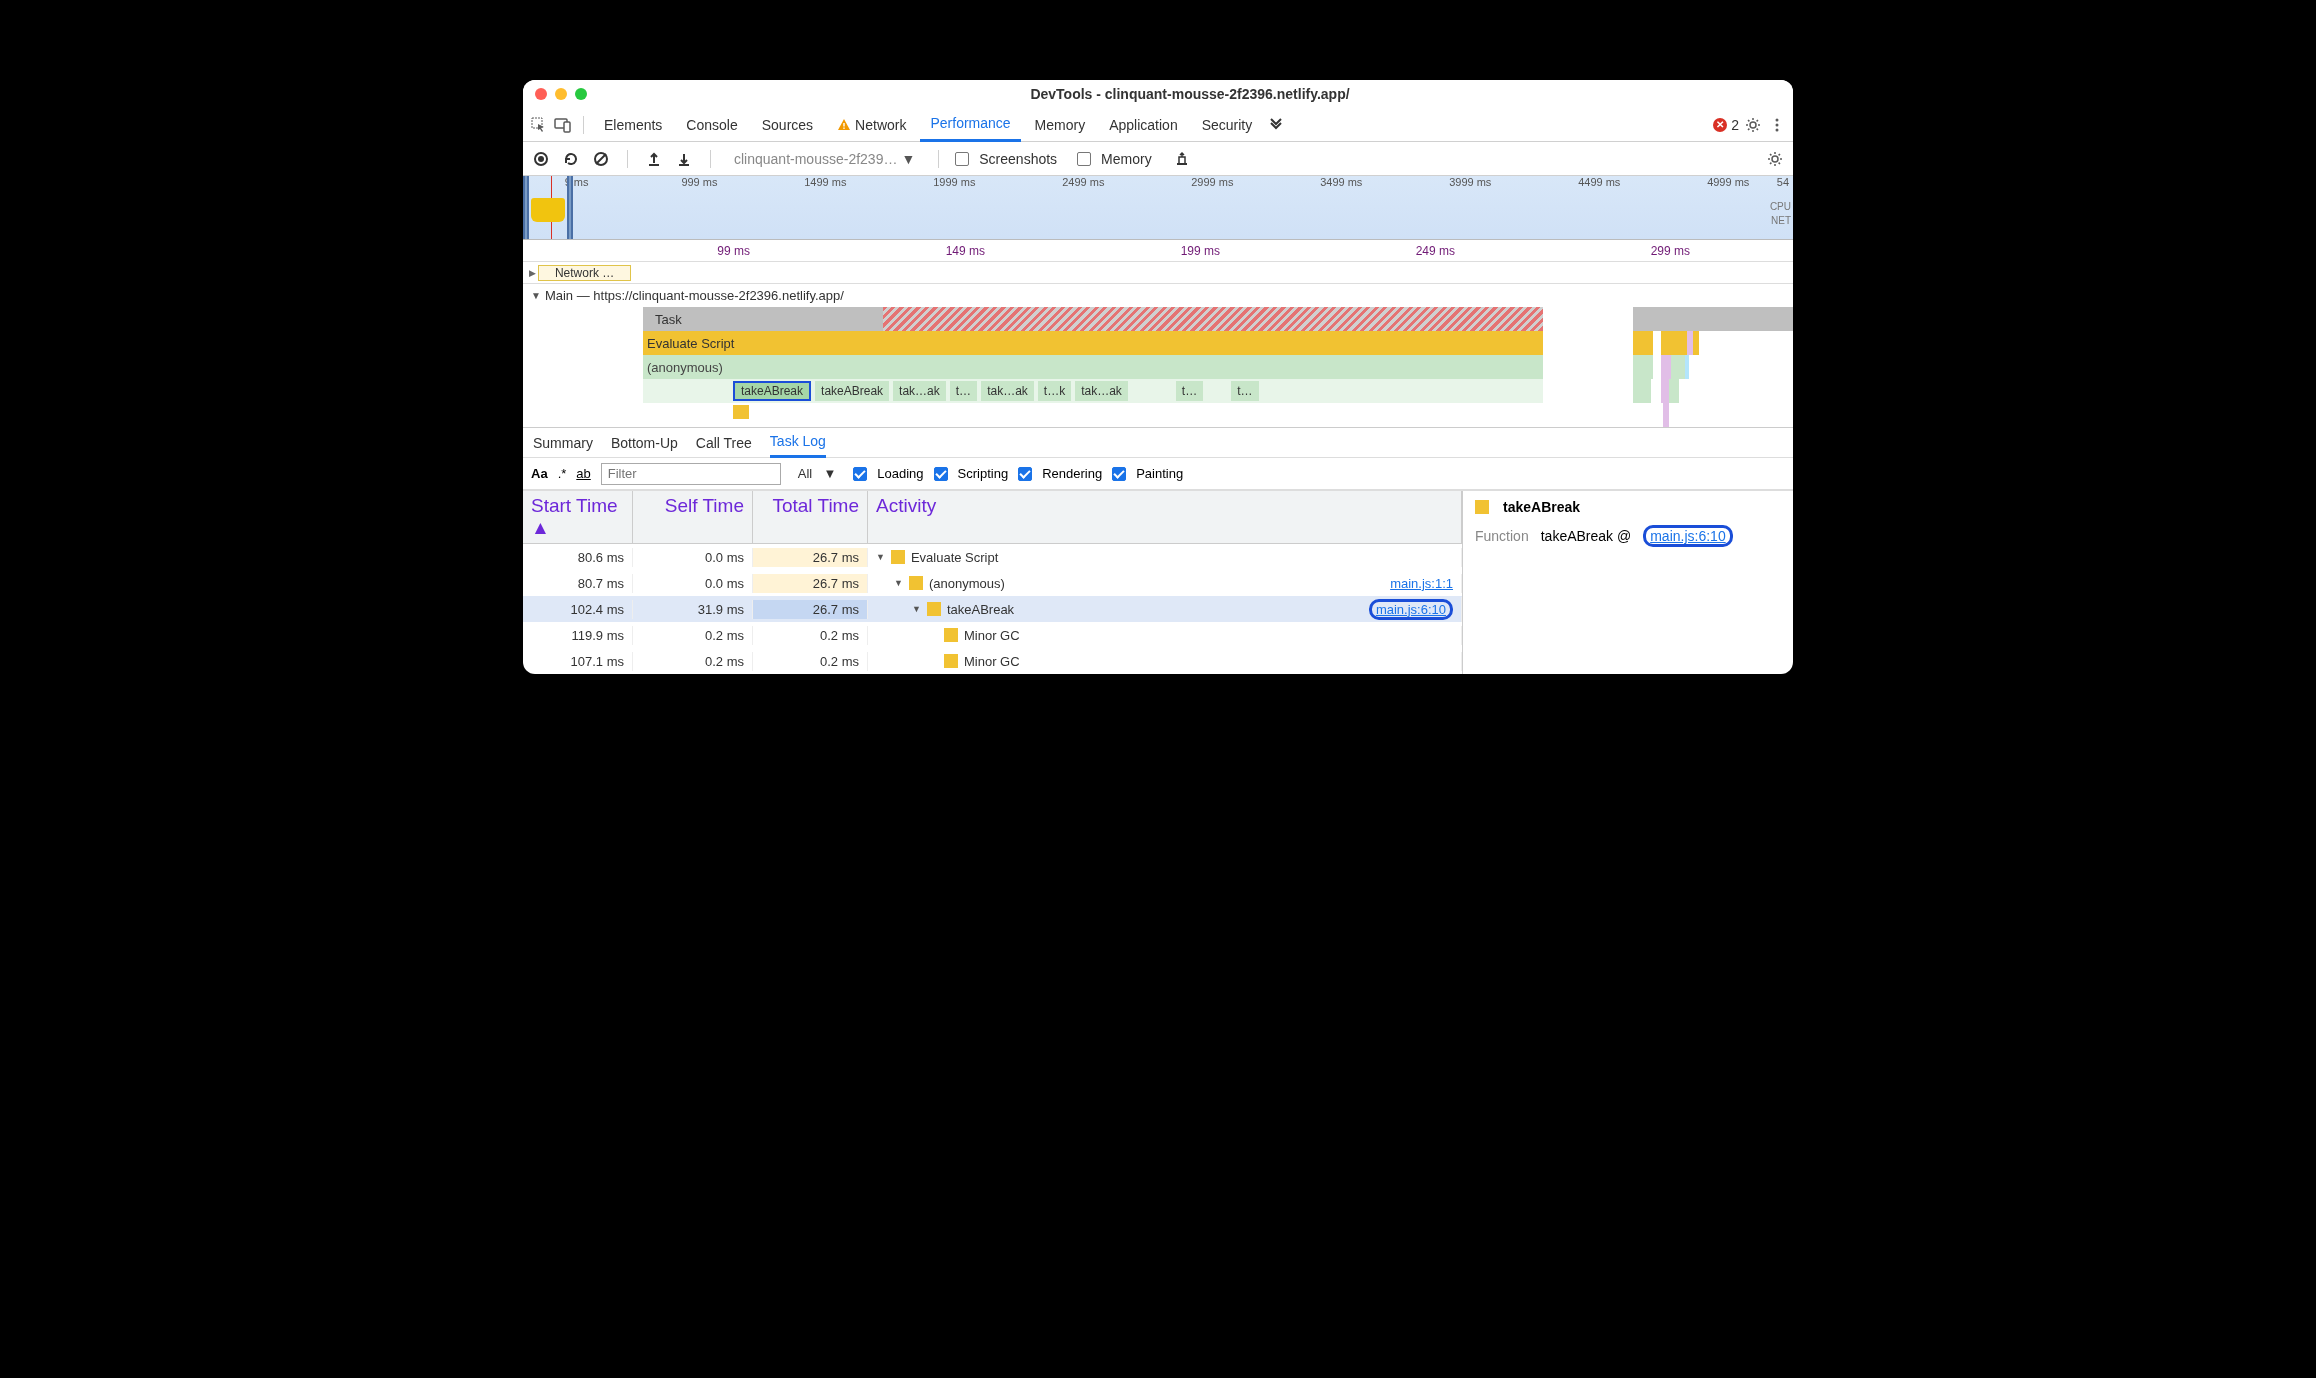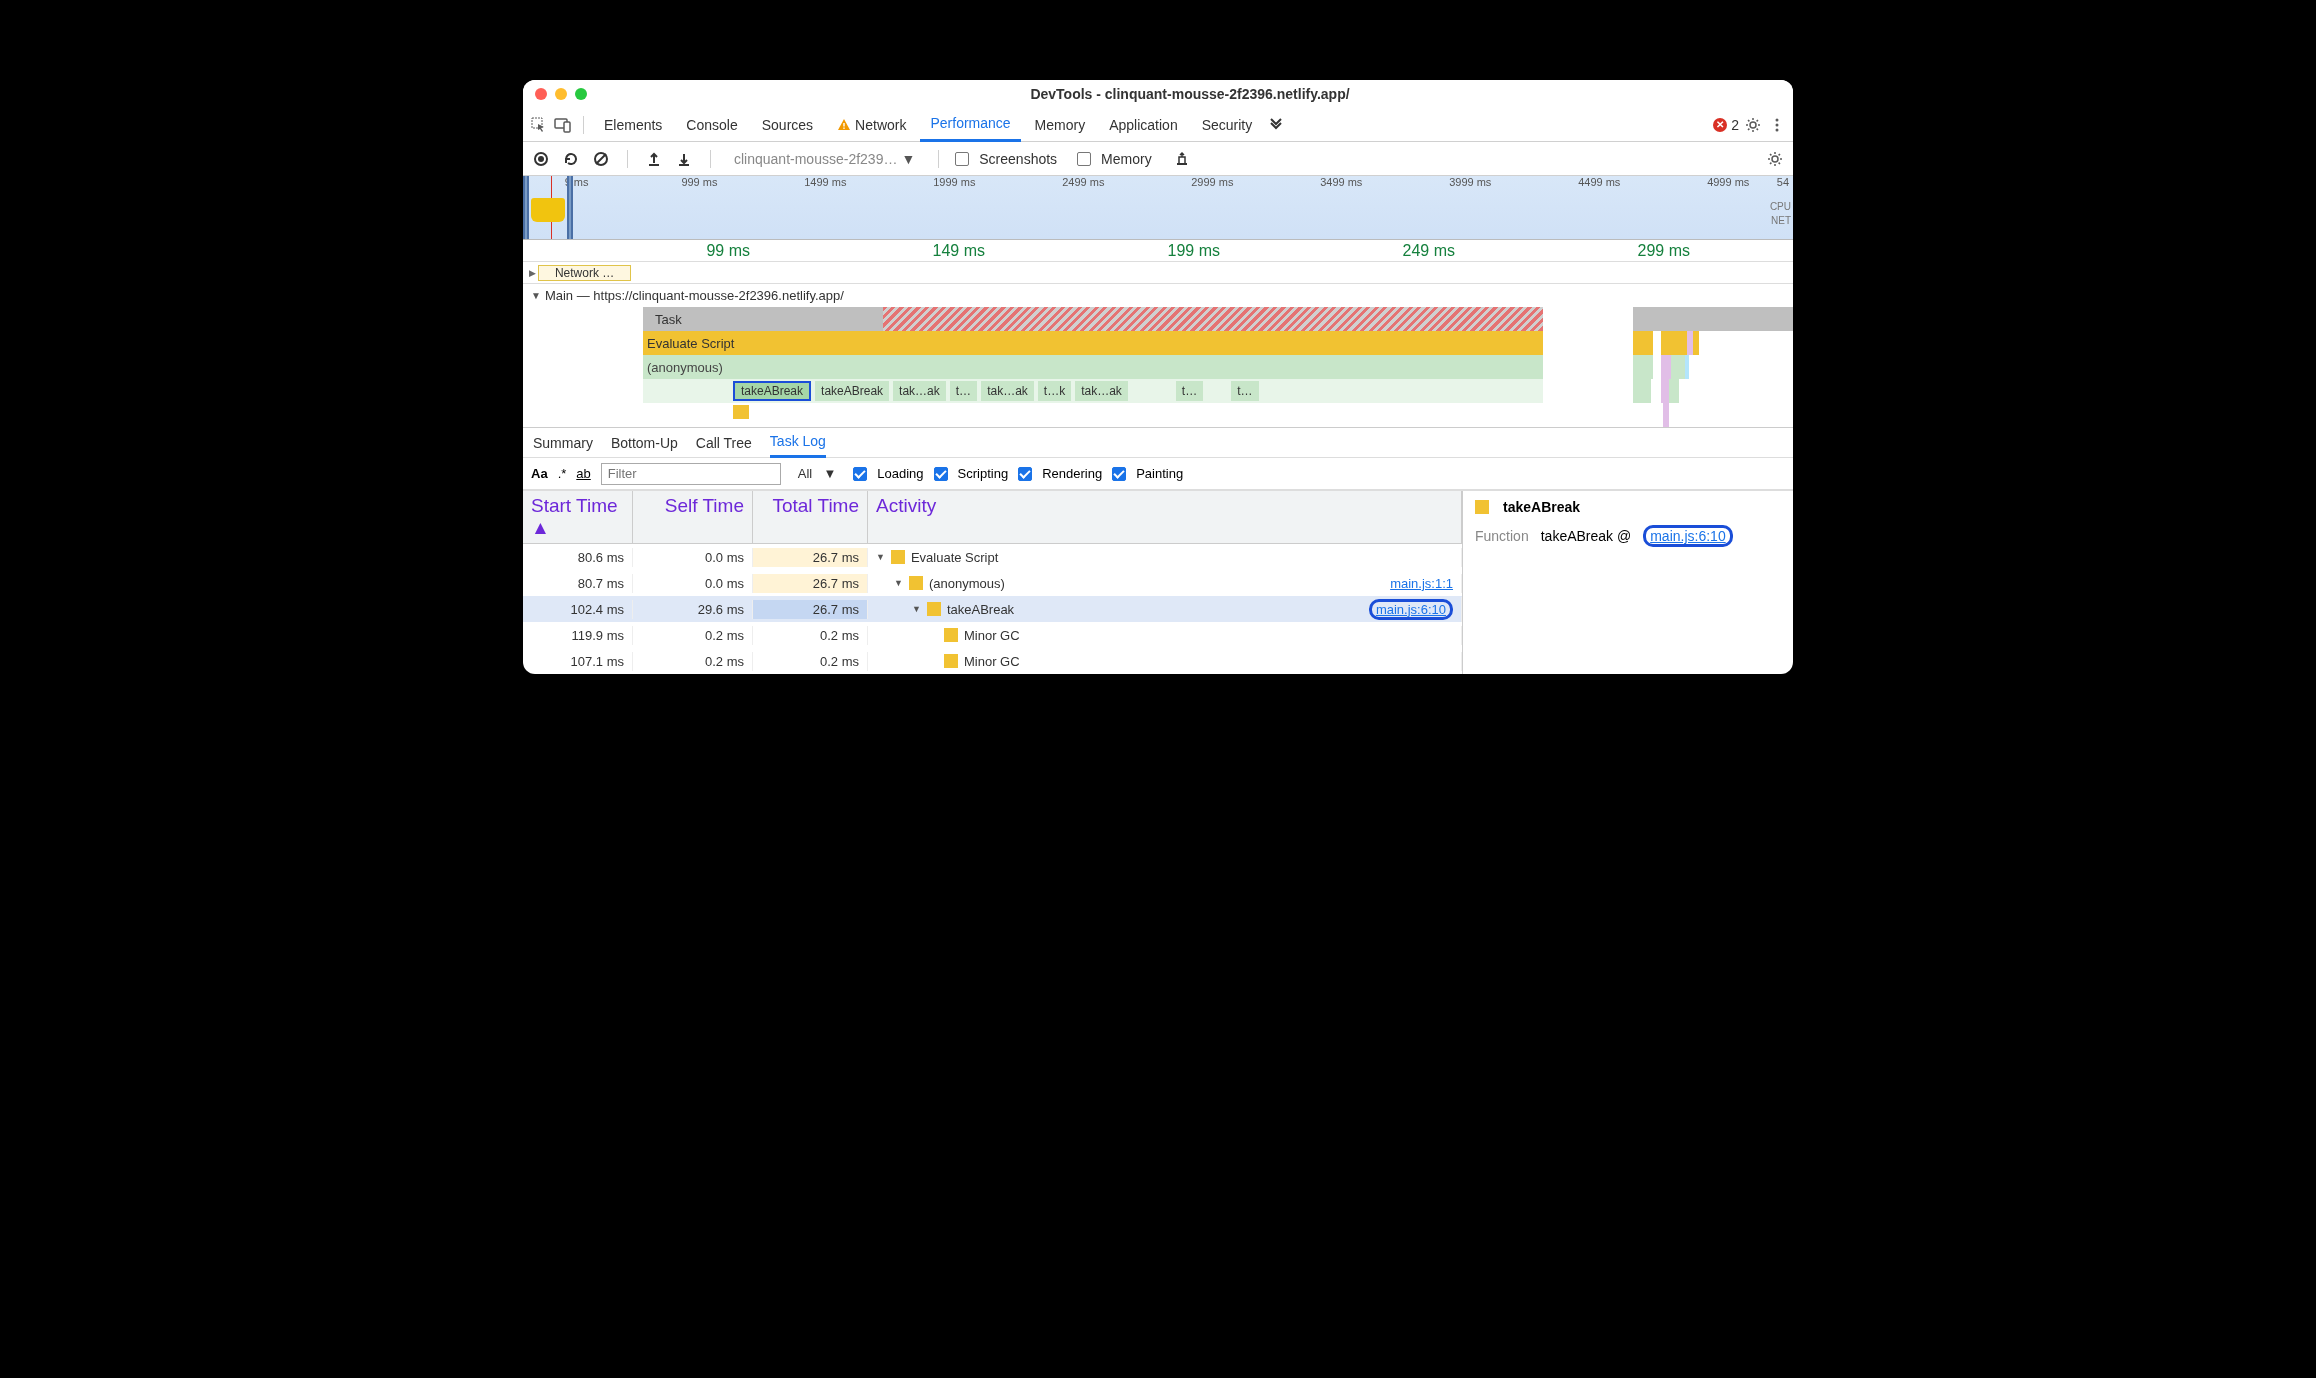--- a/index.html
+++ b/index.html
@@ -26,21 +26,21 @@
   .cb.checked::after { content:""; position:absolute; left:3px; top:0px; width:4px; height:8px; border:solid #fff; border-width:0 2px 2px 0; transform:rotate(45deg); }
   .lbl { color:#333; margin-right:10px; }
   .overview { height: 64px; background: linear-gradient(#d8e7f8, #d0e1f6); position:relative; border-bottom: 1px solid #bbb; }
   .ov-ruler { position:absolute; top:0; left:0; right:0; height:18px; display:flex; font-size:11px; color:#555; }
   .ov-tick { width: 130px; text-align:right; padding-right:4px; }
   .ov-handle { position:absolute; top:0; bottom:0; width:6px; background:#7a9cc6; border-left:2px solid #4a6fa5; border-right:2px solid #4a6fa5; }
   .ov-handle.left { left:0; } .ov-handle.right { left:44px; }
   .ov-marker { position:absolute; top:0; bottom:0; left:28px; width:1px; background:#d93025; }
   .ov-block { position:absolute; left:8px; top:22px; width:34px; height:24px; background:#f1c40f; border-radius:3px 3px 6px 6px; }
   .ov-labels { position:absolute; right:2px; top:24px; font-size:10px; color:#777; text-align:right; line-height:14px; }
-  .ruler2 { height:22px; background:#fff; display:flex; font-size:16px; color:#15803d; border-bottom:1px solid #ddd; }
+  .ruler2 { height:22px; background:#fff; display:flex; font-size:12px; color:#701a75; border-bottom:1px solid #ddd; }
   .ruler2 div { width: 235px; text-align:right; padding-right:8px; line-height:22px; }
   .netrow { height:22px; background:#fff; display:flex; align-items:center; padding-left:6px; font-size:12px; color:#333; border-bottom:1px solid #ddd; }
   .netrow .tri { font-size:9px; color:#666; margin-right:2px; }
   .netlabel { background:#fef7e0; border:1px solid #e0c44a; padding:0 16px; }
   .main-section { border-bottom:1px solid #ccc; }
   .main-hdr { padding:4px 8px; font-size:13px; color:#333; display:flex; align-items:center; gap:4px; }
   .main-hdr .tri { font-size:10px; color:#555; }
   .flame { padding-left: 120px; position:relative; }
   .flame-row { height: 24px; display:flex; font-size:13px; }
   .fr-task { background:#bfbfbf; flex:1; padding-left:12px; display:flex; align-items:center; color:#333; position:relative; max-width:900px; }
@@ -358,21 +358,21 @@
                 <span style="width: 18px;"></span>
                 <span class="tri2">▼</span>
                 <span class="sq"></span>
                 <span>(anonymous)</span>
               </span>
               <span class="link">main.js:1:1</span>
             </div>
           </div>
           <div class="et-row sel">
             <div class="col-st">102.4 ms</div>
-            <div class="col-self">29.6 ms</div>
+            <div class="col-self">31.9 ms</div>
             <div class="col-tot tot-bg2">26.7 ms</div>
             <div class="col-act act-right">
               <span style="display: flex; align-items: center;">
                 <span style="width: 36px;"></span>
                 <span class="tri2">▼</span>
                 <span class="sq"></span>
                 <span>takeABreak</span>
               </span>
               <span class="link link-box">main.js:6:10</span>
             </div>

